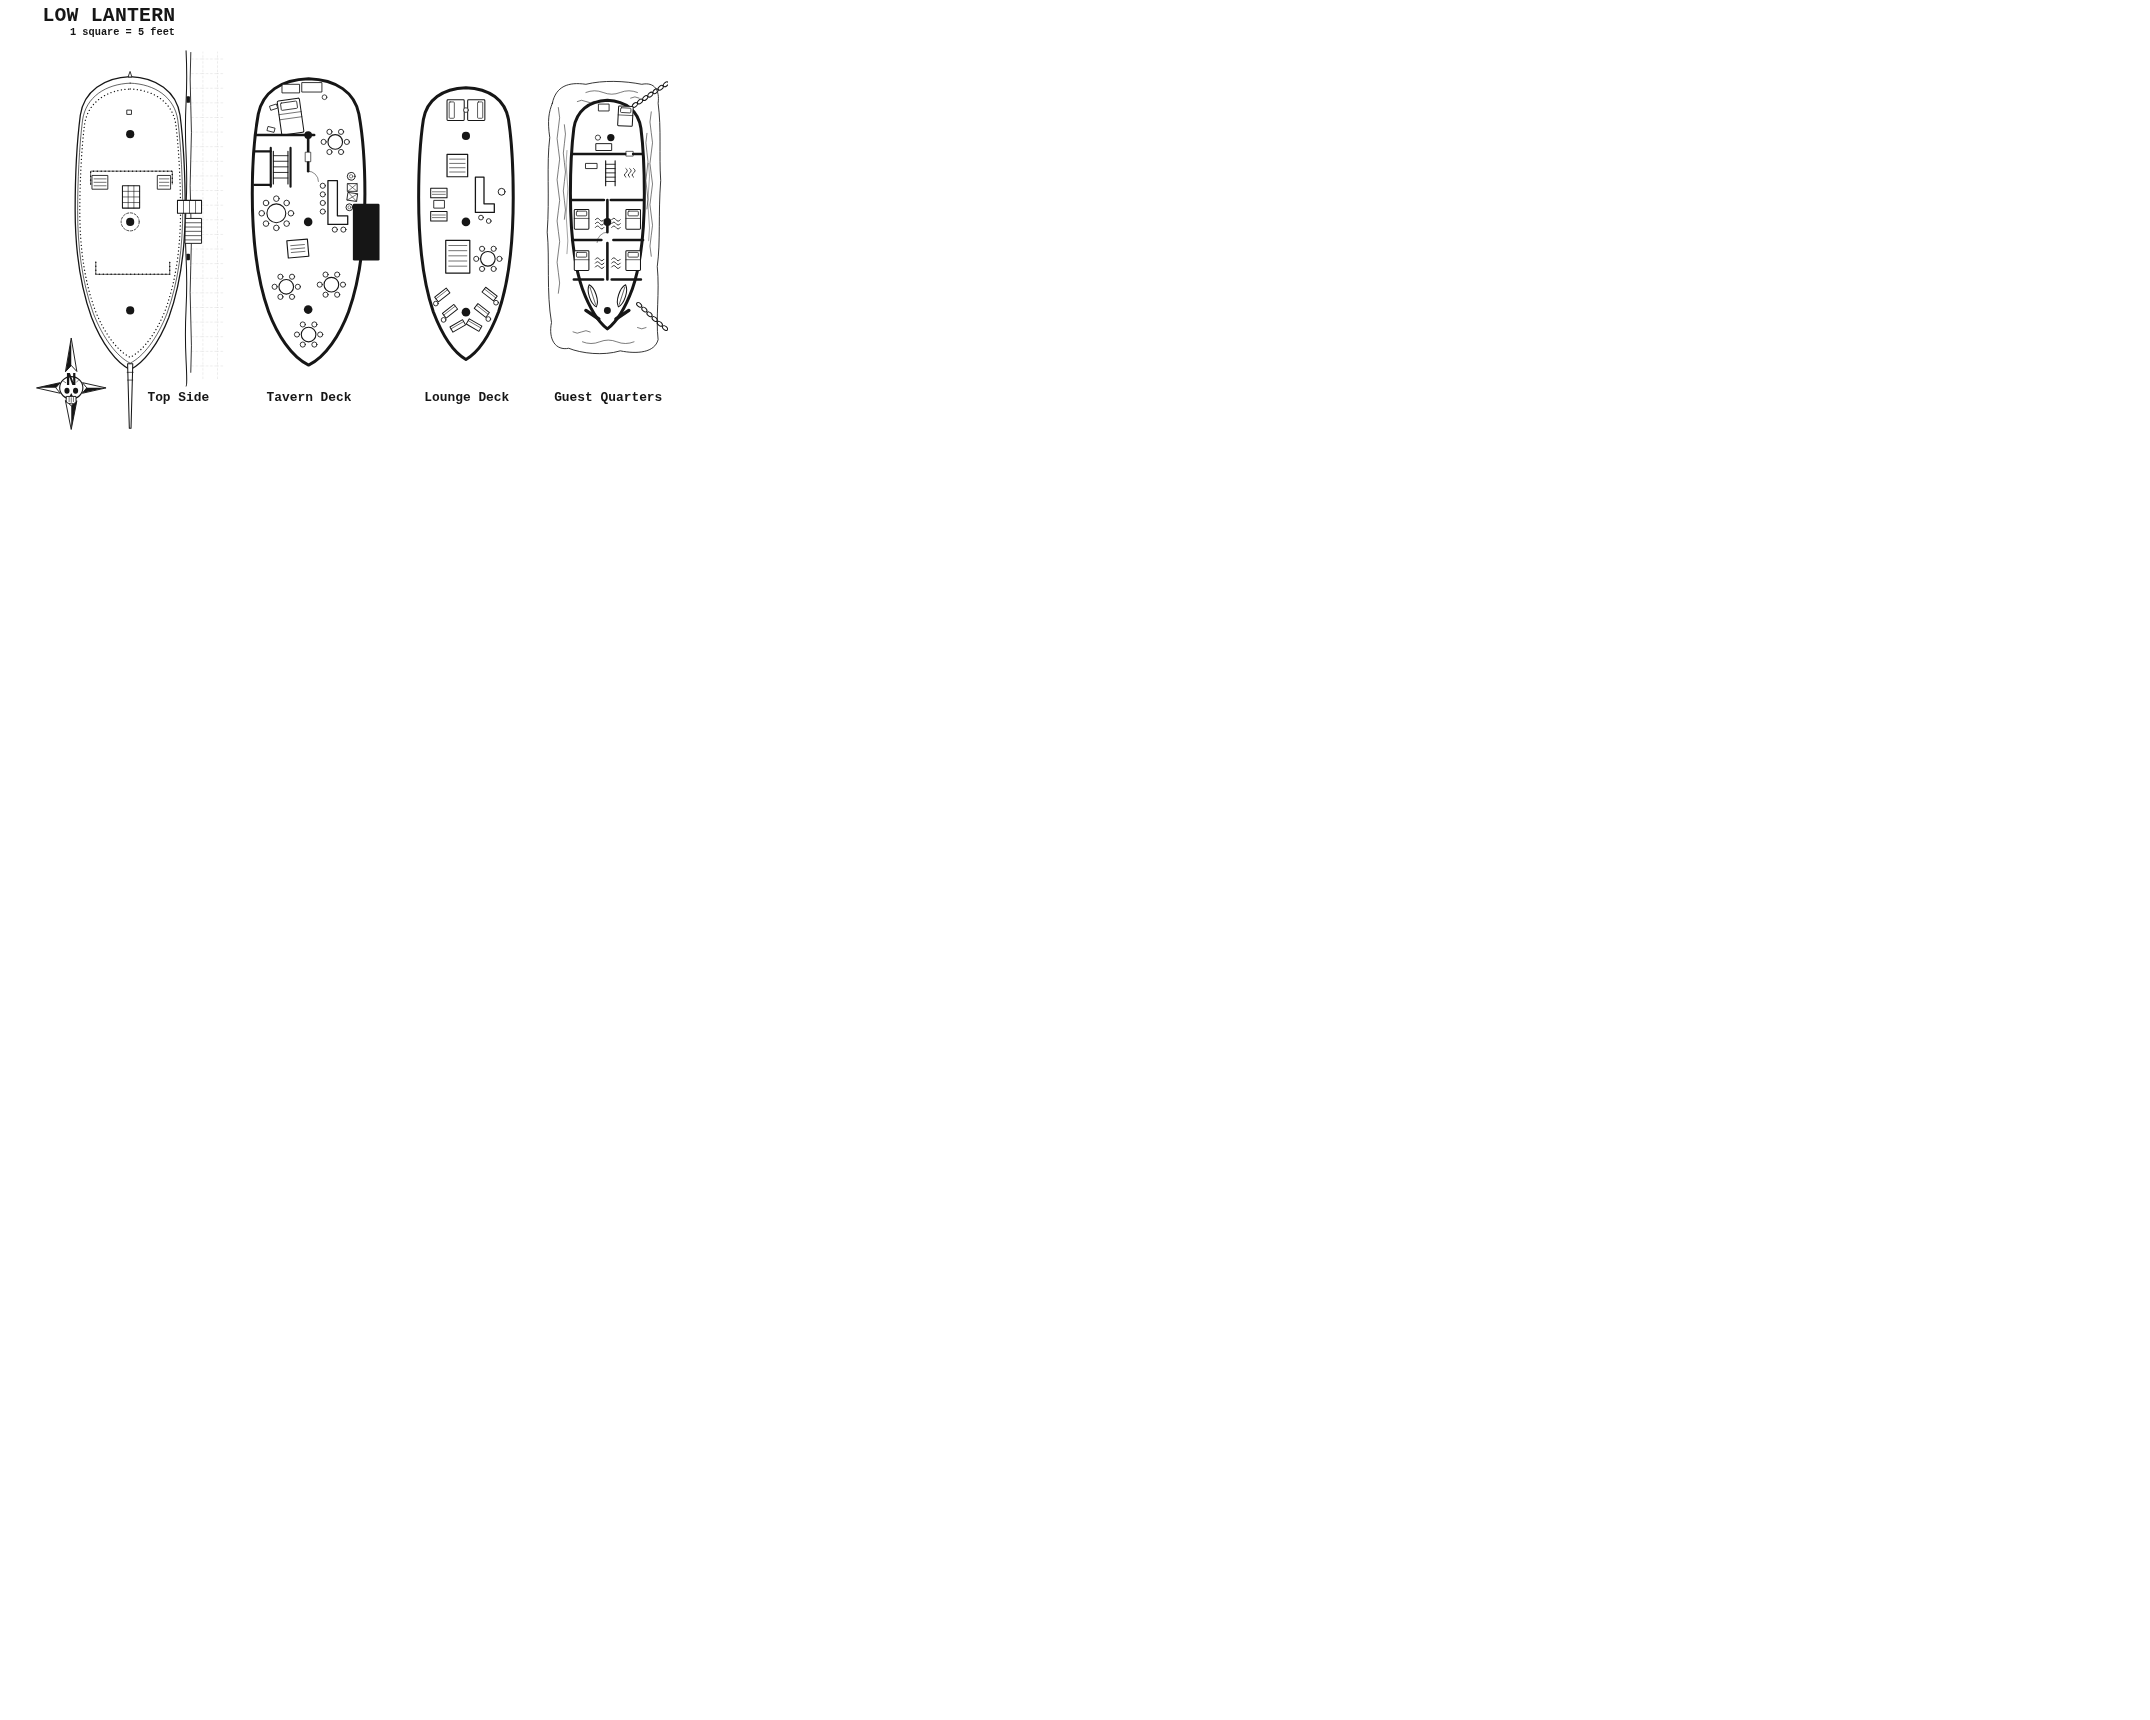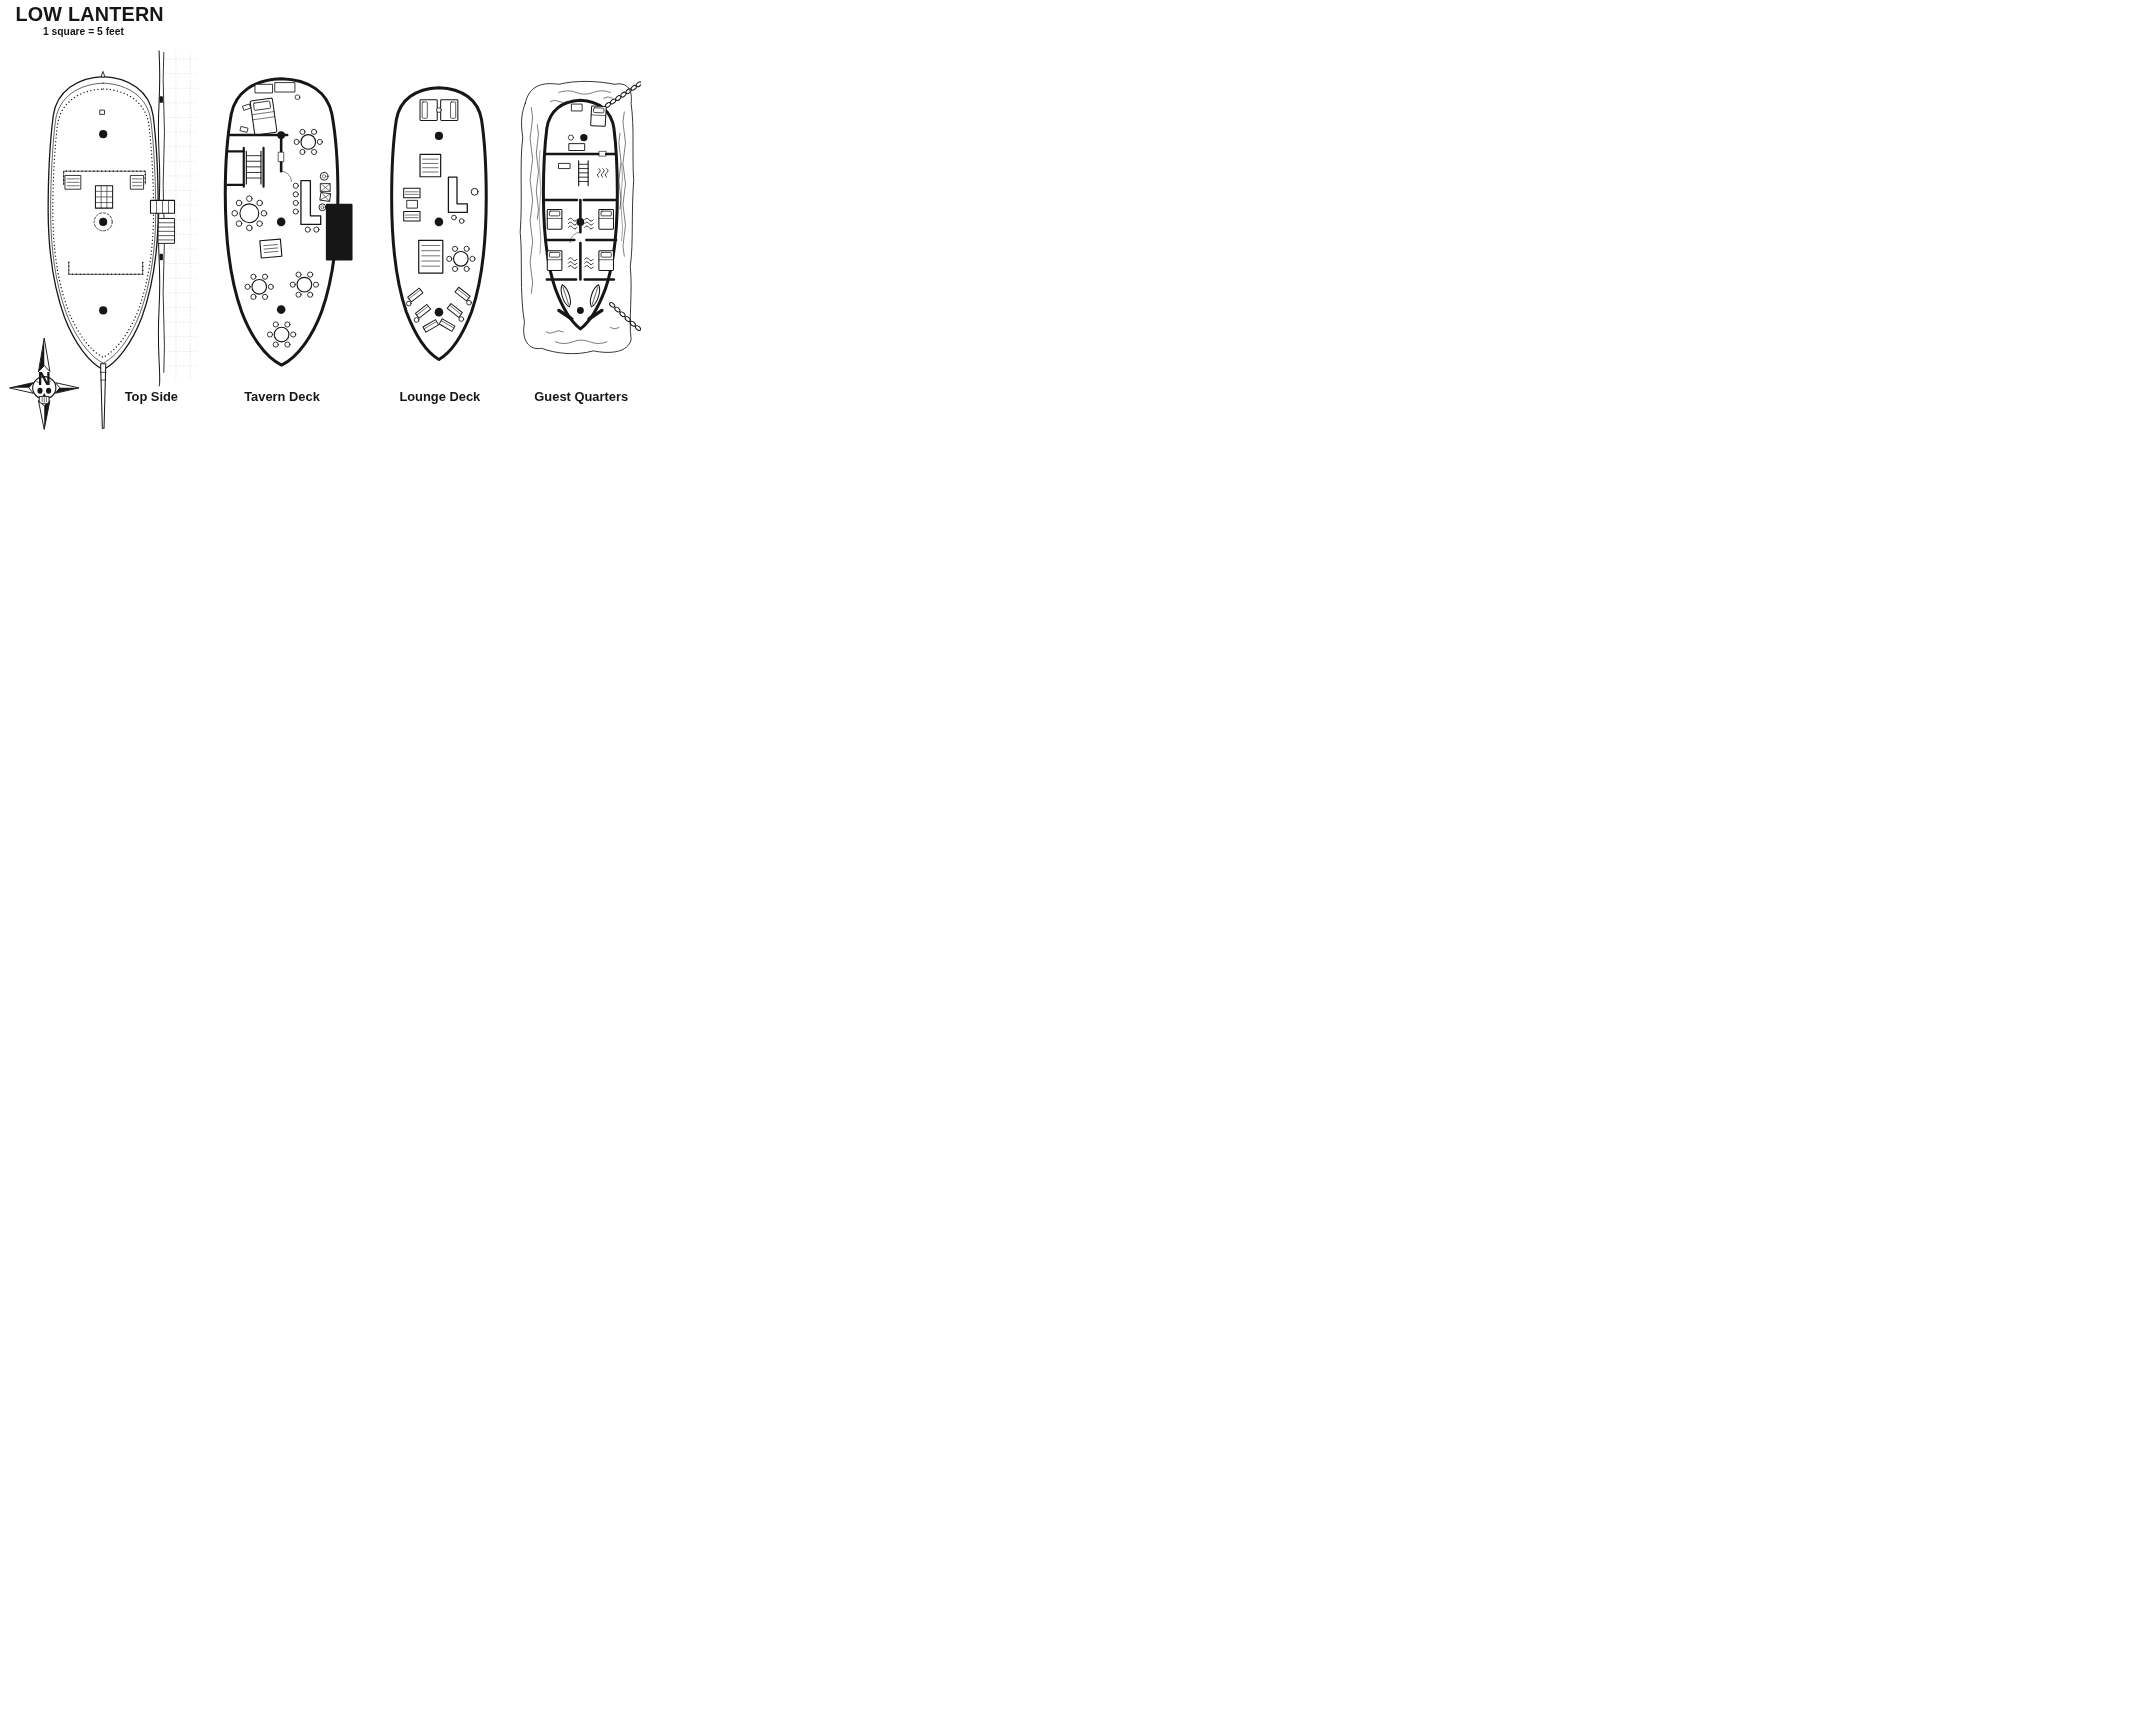--- a/index.html
+++ b/index.html
@@ -1,18 +1,18 @@
 <!DOCTYPE html>
 <html style="font-size:6.9px"><head>
 <meta charset="utf-8">
 <style>
   html,body{margin:0;padding:0;background:#ffffff;}
   .page{
     width:641px;height:430px;position:relative;background:#ffffff;
-    font-family:Liberation Sans, sans-serif;overflow:hidden;
+    font-family:Liberation Mono, monospace;overflow:hidden;padding-left:27px;
   }
   svg{display:block;}
   .ink{stroke:#161616;fill:none;stroke-linecap:round;stroke-linejoin:round;}
   .fw{fill:#ffffff;}
   .fk{fill:#161616;stroke:none;}
   text{fill:#161616;}
   .title-text{font-size:46px;font-weight:800;letter-spacing:.5px;}
   .scale-text{font-size:24px;font-weight:700;}
   .deck-label{font-size:30px;font-weight:800;text-anchor:middle;}
   .north-text{font-size:42px;font-weight:800;text-anchor:middle;}

